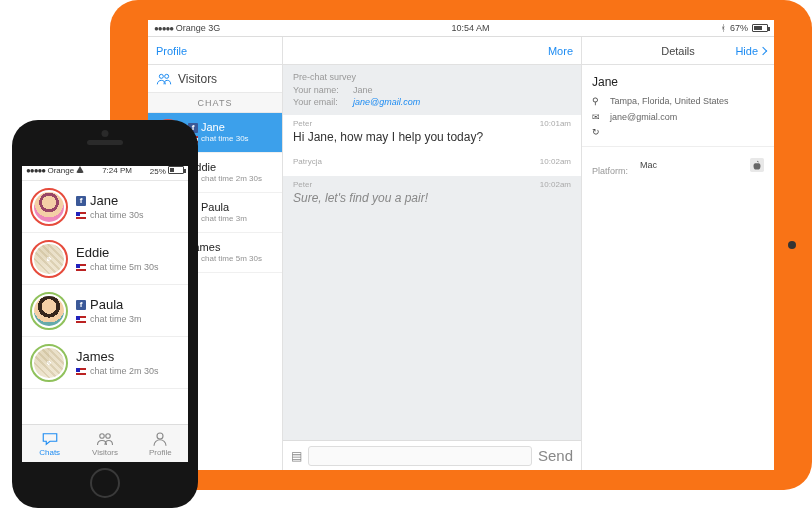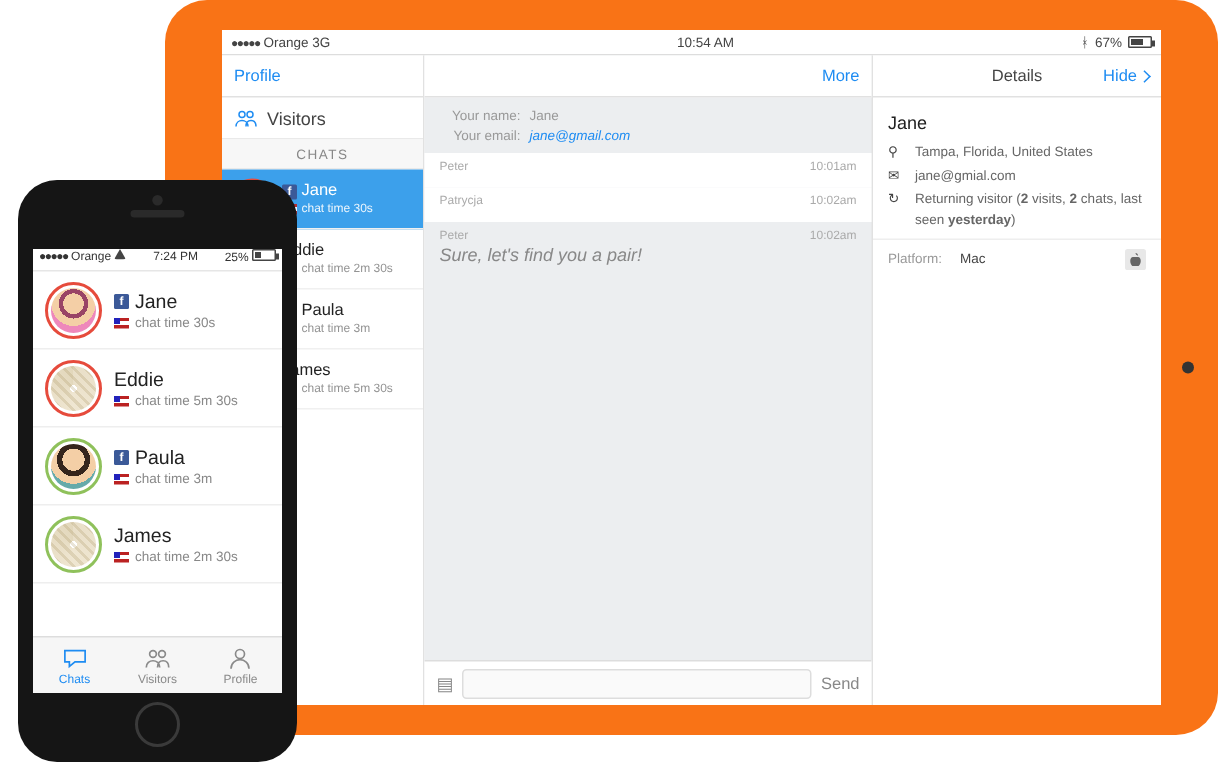--- a/index.html
+++ b/index.html
@@ -41,40 +41,40 @@
   .chat-item:not(.selected) .name { color:#222; }
   .chat-item:not(.selected) .meta { color:#888; }
 
   .flag-us { display:inline-block; width:10px; height:7px; background:linear-gradient(#b22 0 33%, #fff 33% 66%, #b22 66%); position:relative; }
   .flag-us::before { content:""; position:absolute; left:0; top:0; width:4px; height:4px; background:#22b; }
 
   .fb-icon { width:10px; height:10px; background:#3b5998; color:#fff; font-size:8px; font-weight:bold; display:inline-flex; align-items:center; justify-content:center; border-radius:1px;}
 
   
   .prechat { padding:6px 10px; font-size:9px; color:#999; line-height:1.4; }
-  .prechat .row { display:flex; gap:6px;text-align:right; }
+  .prechat .row { display:flex; gap:6px; }
   .prechat .label { width:54px; }
   .prechat a { color:#1e8cf2; text-decoration:none;font-style:italic; }
   .msg-block { padding:4px 10px 8px 10px; }
   .msg-block.white { background:#fff; }
   .msg-block .hdr { display:flex; justify-content:space-between; font-size:8px; color:#aaa; margin-bottom:2px;}
   .msg-block .body { font-size:12px; color:#333; line-height:1.3; }
   .msg-block.gray .body { color:#888;font-style:italic; }
   .compose { margin-top:auto; height:30px; border-top:1px solid #ddd; background:#fff; display:flex; align-items:center; padding:0 8px; gap:6px;}
   .compose .box { flex:1; height:20px; border:1px solid #ddd; border-radius:3px; background:#fafafa; }
-  .compose .send { font-size:11px; color:#888; }
+  .compose .send { font-size:15px; color:#888; }
 
   
   .details { padding:8px 10px; font-size:9px; color:#666; line-height:1.5;}
   .details h4 { font-size:12px; color:#222; font-weight:500; margin-bottom:4px;}
   .det-row { display:flex; gap:6px; align-items:flex-start; margin-bottom:2px;}
   .det-row .ico { width:12px; flex-shrink:0; color:#444; }
   .det-sep { height:1px; background:#eee; margin:6px -10px; }
   .det-kv { display:flex; align-items:center; }
-  .det-kv .k { width:48px; color:#999; }
+  .det-kv .k { width:48px; color:#999;margin-top:12px; }
   .det-kv .v { color:#444; flex:1;}
   .det-kv .badge { width:14px; height:14px; }
 
   
   .iphone {
     position:absolute; left:12px; top:120px; width:186px; height:388px;
     background:#151515; border-radius:26px; padding:46px 10px 46px 10px;
   }
   .iphone::before { content:""; position:absolute; top:20px; left:50%; transform:translateX(-50%); width:36px; height:5px; background:#2a2a2a; border-radius:3px;}
   .iphone::after { content:""; position:absolute; top:10px; left:50%; transform:translateX(-50%); width:7px; height:7px; background:#2a2a2a; border-radius:50%;}
@@ -204,35 +204,37 @@
   </div>
           </div>
       </div>
 
       <div class="col col2">
         <div class="top-bar">
           <span class="left"></span>
           <span class="right">More</span>
         </div>
         <div class="prechat">
+          <div>Pre-chat survey</div>
           <div class="row">
               <span class="label">Your name:</span>
               <span>Jane</span>
             </div>
           <div class="row">
               <span class="label">Your email:</span>
               <a>jane@gmail.com</a>
             </div>
         </div>
         <div id="ipad-msgs">
   <div class="msg-block white">
     <div class="hdr">
                 <span>Peter</span>
                 <span>10:01am</span>
               </div>
+    <div class="body">Hi Jane, how may I help you today?</div>
   </div>
   <div class="msg-block white">
     <div class="hdr">
                 <span>Patrycja</span>
                 <span>10:02am</span>
               </div>
   </div>
   <div class="msg-block gray">
     <div class="hdr">
                 <span>Peter</span>
@@ -262,23 +264,20 @@
           <div class="det-row">
               <span class="ico">⚲</span>
               <span>Tampa, Florida, United States</span>
             </div>
           <div class="det-row">
               <span class="ico">✉</span>
               <span>jane@gmial.com</span>
             </div>
           <div class="det-row">
               <span class="ico">↻</span>
-            <span>
-              <span>Returning visitor (</span><b>2</b><span> visits, </span><b>2</b><span> chats, last seen </span><b>yesterday</b><span>)</span>
-            </span>
           </div>
           <div class="det-sep"></div>
           <div class="det-kv">
               <span class="k">Platform:</span>
               <span class="v">Mac</span>
             <svg class="badge" viewBox="0 0 16 16">
                 <rect width="16" height="16" rx="2" fill="#e8e8e8"></rect>
                 <path d="M8 3c1 0 2 1 2 2-1 0-2-1-2-2zm-2 3h4c1 0 2 1 2 3s-1 4-2 4H6c-1 0-2-2-2-4s1-3 2-3z" fill="#666"></path>
               </svg>
           </div>

